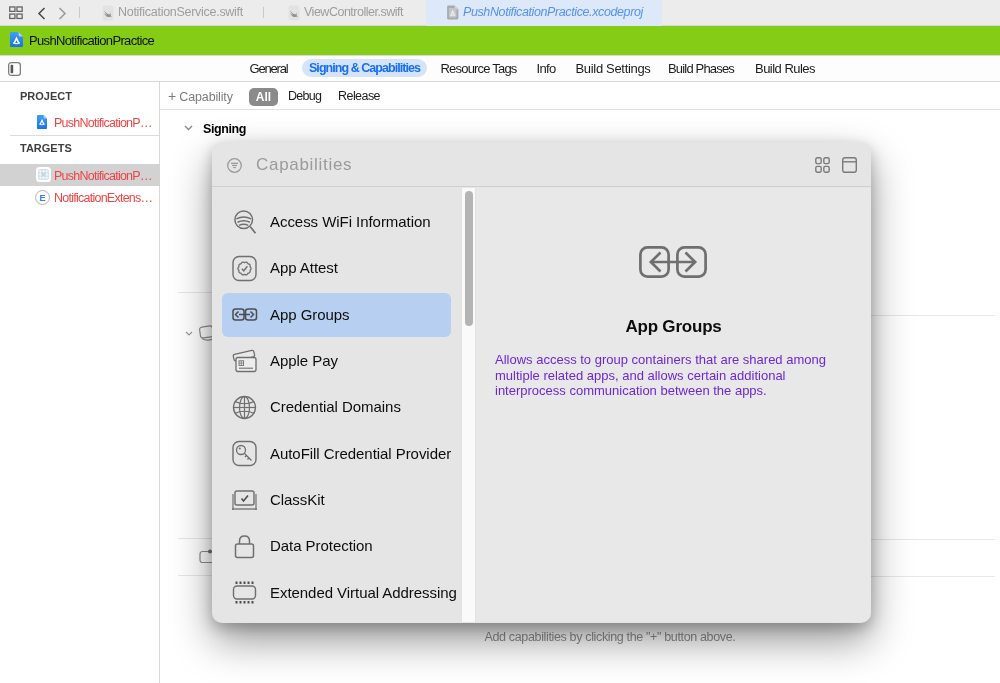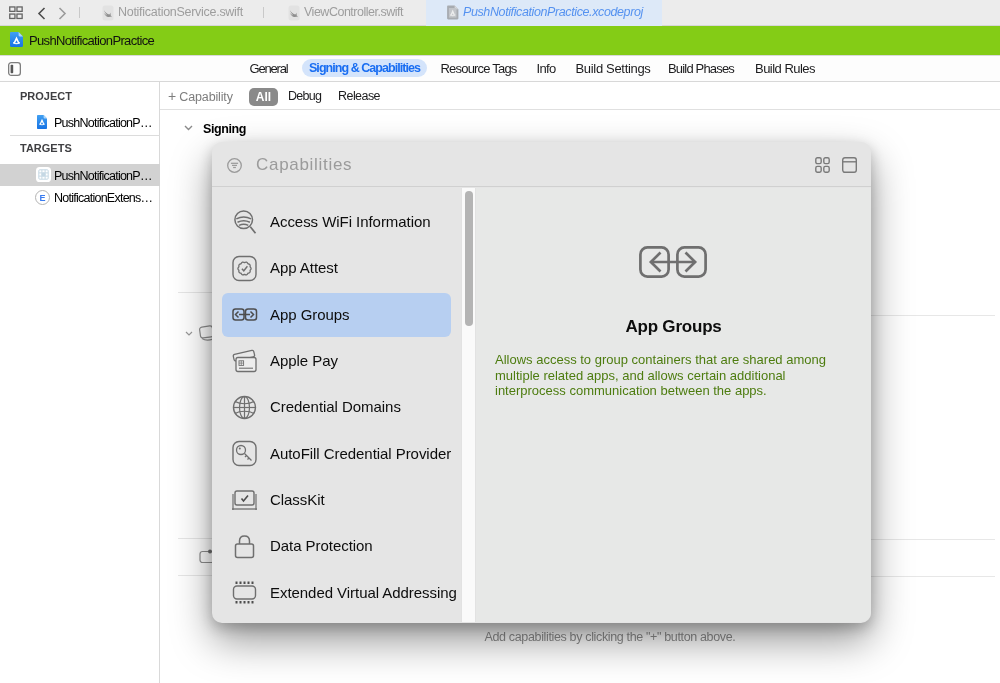--- a/index.html
+++ b/index.html
@@ -20,21 +20,21 @@
 
 
 #row3 { position:absolute; left:0; top:56px; width:1000px; height:26px; background:#fdfdfd; border-bottom:1px solid #d8d8d8; }
 .etab { position:absolute; top:0; height:25px; line-height:25px; font-size:13px; color:#1c1c1e; }
 #pill { position:absolute; left:302px; top:3px; width:125px; height:18px; border-radius:9px; background:#d4e4fb; }
 #pill span { display:block; text-align:center; line-height:18px; font-size:12.5px; font-weight:bold; color:#1a6ef2; letter-spacing:-0.95px; }
 
 
 #sidebar { position:absolute; left:0; top:82px; width:160px; height:601px; background:#fff; border-right:1px solid #d9d9d9; }
 .shead { position:absolute; left:20px; font-size:11px; font-weight:bold; color:#3f3f42; }
-.sitem { position:absolute; left:54px; font-size:12.5px; color:#000000; white-space:nowrap; letter-spacing:-0.75px; }
+.sitem { position:absolute; left:54px; font-size:12.5px; color:#ef4444; white-space:nowrap; letter-spacing:-0.75px; }
 #selrow { position:absolute; left:0; top:82px; width:160px; height:22px; background:#d2d2d2; }
 
 
 #main { position:absolute; left:160px; top:82px; width:840px; height:601px; background:#fff; }
 #caprow { position:absolute; left:0; top:0; width:840px; height:28px; border-bottom:1px solid #e0e0e0; }
 #caprow .cap { position:absolute; left:8px; top:0; height:28px; line-height:28px; font-size:12.5px; color:#7d7d7d; letter-spacing:-0.15px; }
 #allpill { position:absolute; left:89px; top:6px; width:29px; height:18px; border-radius:5px; background:#8a8a8a; color:#fff; font-size:12px; font-weight:bold; text-align:center; line-height:18px; }
 .seg { position:absolute; top:0; height:28px; line-height:28px; font-size:12.5px; color:#1c1c1e; }
 #signing { position:absolute; left:43px; top:40px; font-size:12.5px; font-weight:bold; color:#000; letter-spacing:-0.4px; }
 .bgline { position:absolute; height:1px; background:#e7e7e7; }
@@ -46,21 +46,21 @@
 #dlghead .title { position:absolute; left:44px; top:0; height:45px; line-height:45px; font-size:17px; color:#9b9b9b; letter-spacing:0.7px; }
 #dlglist { position:absolute; left:0; top:46px; width:249px; height:435px; }
 .litem { position:absolute; left:10px; width:229px; height:44px; border-radius:6px; }
 .litem.sel { background:#b7cff1; }
 .litem .lt { position:absolute; left:48px; top:0; height:44px; line-height:44px; font-size:15px; color:#0d0d0d; white-space:nowrap; letter-spacing:-0.05px; }
 .licon { position:absolute; left:8px; top:7.5px; width:29px; height:29px; }
 #track { position:absolute; left:249px; top:46px; width:15px; height:434px; background:#fafafa; border-left:1px solid #e2e2e2; border-right:1px solid #e2e2e2; }
 #thumb { position:absolute; left:2.5px; top:3px; width:8px; height:135px; border-radius:4px; background:#b4b4b4; }
 #detail { position:absolute; left:264px; top:46px; width:395px; height:434px; background:#e7e8e7; border-radius:0 0 10px 0; }
 #dtitle { position:absolute; left:0; top:129px; width:395px; text-align:center; font-size:17px; font-weight:bold; color:#0d0d0d; letter-spacing:-0.2px; }
-#dpara { position:absolute; left:19px; top:164px; width:360px; font-size:13px; line-height:15.6px; color:#4d7c0f; }
+#dpara { position:absolute; left:19px; top:164px; width:360px; font-size:13px; line-height:15.6px; color:#6d28d9; }
 </style>
 </head>
 <body>
 <div id="page">
 
   <div id="tabbar">
     <svg class="abs" style="left:9px;top:5.5px" width="14" height="14" viewBox="0 0 14 14">
       <g fill="none" stroke="#646464" stroke-width="1.3">
         <rect x="0.75" y="0.95" width="5.2" height="4.4"></rect>
         <rect x="7.95" y="0.95" width="5.2" height="4.4"></rect>

